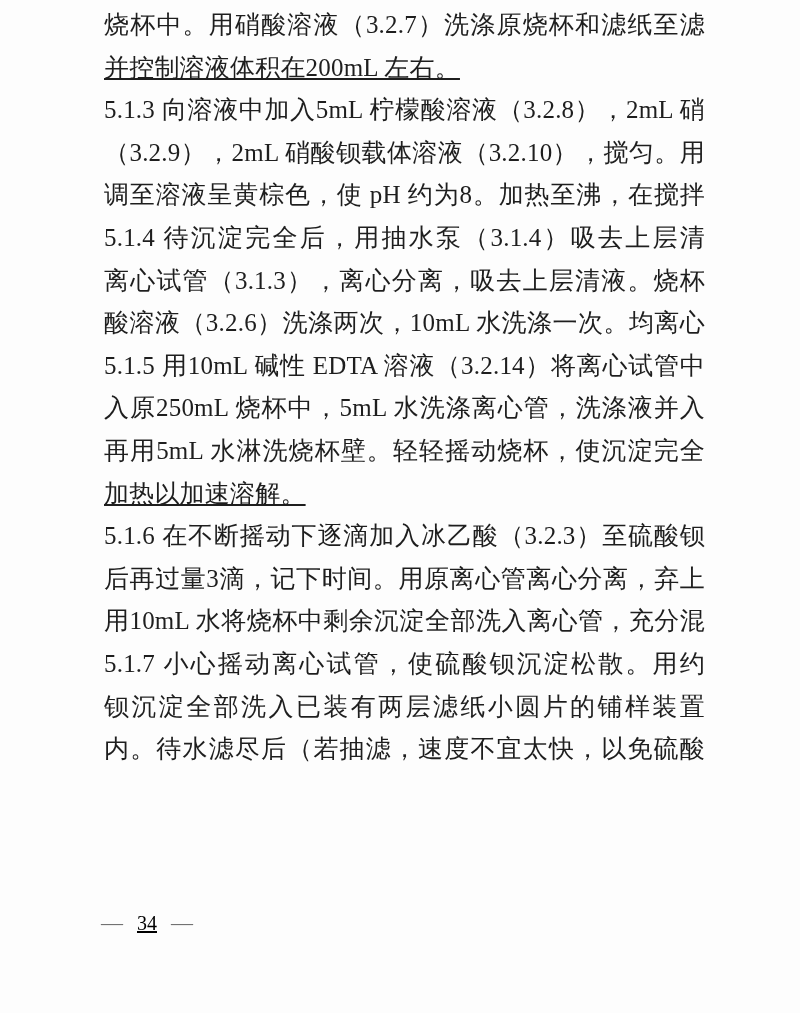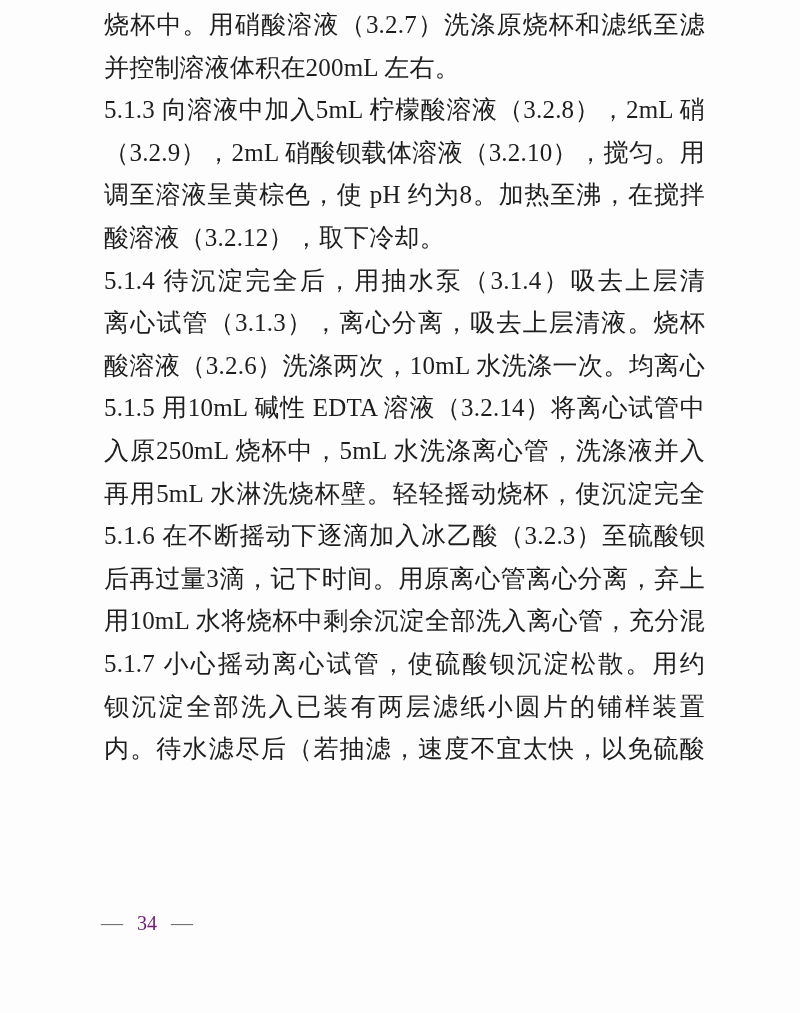--- a/index.html
+++ b/index.html
@@ -29,57 +29,59 @@
     overflow: hidden;
     white-space: normal;
     text-align: justify;
     text-align-last: justify;
     text-justify: inter-character;
     letter-spacing: 0.2px;
   }
   .line.para-end {
     text-align: right;
     text-align-last: left;
+    text-decoration: underline;
   }
   .footer {
     position: absolute;
     left: 102px;
     top: 912px;
     display: flex;
     align-items: center;
     gap: 15px;
     font-size: 20px;
     color: #4a4a4a;
   }
   .footer .dash {
     color: #6a6a6a;
     transform: scaleX(1.1);
   }
   .footer .num {
-    color: #701a75;
+    color: #000000;
+    text-decoration: underline;
   }
 </style>
 </head>
 <body>
 
 <div class="page">
 
   <div class="textblock">
     <div class="line">烧杯中。用硝酸溶液（3.2.7）洗涤原烧杯和滤纸至滤纸上无黄色止，</div>
     <div class="line para-end">并控制溶液体积在200mL 左右。</div>
     <div class="line">5.1.3 向溶液中加入5mL 柠檬酸溶液（3.2.8），2mL 硝酸铅载体溶液</div>
     <div class="line">（3.2.9），2mL 硝酸钡载体溶液（3.2.10），搅匀。用氢氧化铵溶液（3.2.11）</div>
     <div class="line">调至溶液呈黄棕色，使 pH 约为8。加热至沸，在搅拌下滴加1mL 硫</div>
-    <div class="line para-end">酸溶液（3.2.12），取下冷却。</div>
     <div class="line">5.1.4 待沉淀完全后，用抽水泵（3.1.4）吸去上层清液。将沉淀转入</div>
     <div class="line">离心试管（3.1.3），离心分离，吸去上层清液。烧杯和沉淀用10mL 硝</div>
     <div class="line">酸溶液（3.2.6）洗涤两次，10mL 水洗涤一次。均离心分离，弃去洗</div>
     <div class="line">5.1.5 用10mL 碱性 EDTA 溶液（3.2.14）将离心试管中的沉淀全部转</div>
     <div class="line">入原250mL 烧杯中，5mL 水洗涤离心管，洗涤液并入同一烧杯中，</div>
     <div class="line">再用5mL 水淋洗烧杯壁。轻轻摇动烧杯，使沉淀完全溶解。必要时可</div>
+    <div class="line para-end">加热以加速溶解。</div>
     <div class="line">5.1.6 在不断摇动下逐滴加入冰乙酸（3.2.3）至硫酸钡沉淀重新生成</div>
     <div class="line">后再过量3滴，记下时间。用原离心管离心分离，弃上层清液。然后</div>
     <div class="line">用10mL 水将烧杯中剩余沉淀全部洗入离心管，充分混匀、离心分离、</div>
     <div class="line">5.1.7 小心摇动离心试管，使硫酸钡沉淀松散。用约10mL 水将硫酸</div>
     <div class="line">钡沉淀全部洗入已装有两层滤纸小圆片的铺样装置（3.1.5）的盛样筒</div>
     <div class="line">内。待水滤尽后（若抽滤，速度不宜太快，以免硫酸钡穿滤损失），</div>
   </div>
 
   <div class="footer">
     <span class="dash">—</span>

